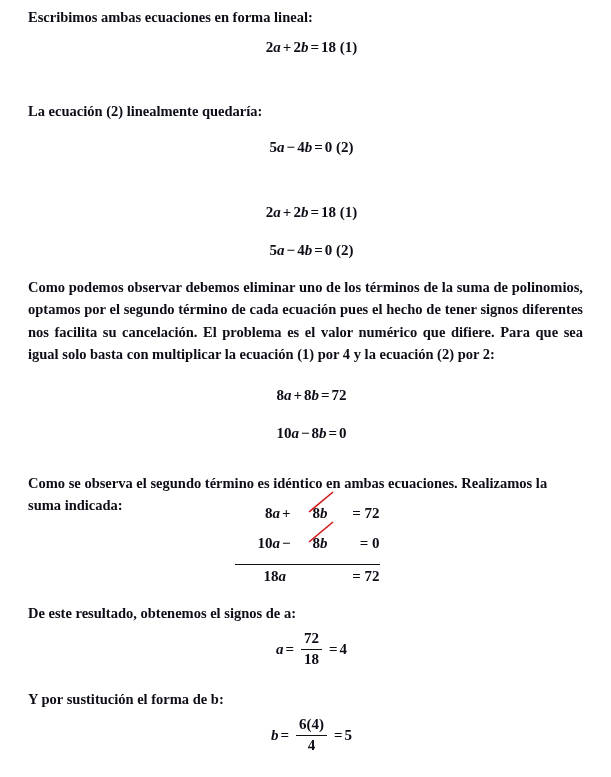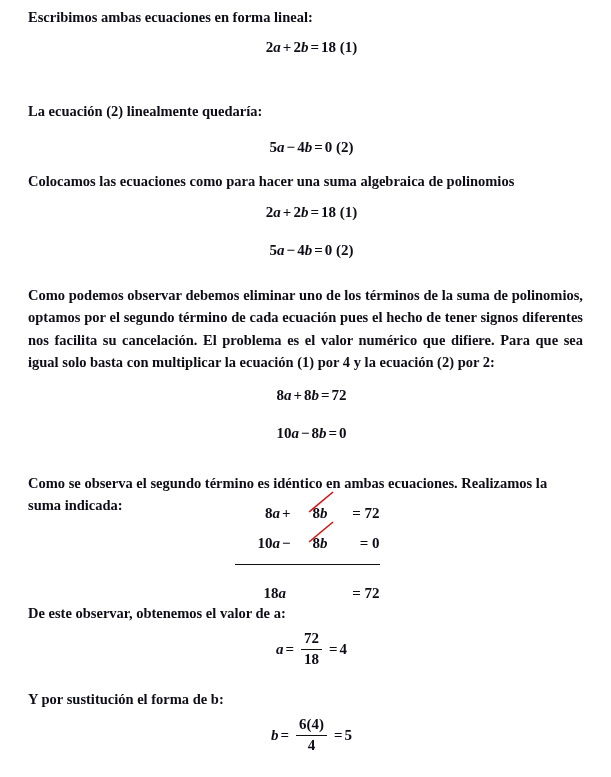--- a/index.html
+++ b/index.html
@@ -137,31 +137,30 @@
     <span>2</span><span class="v">a</span><span class="op">+</span><span>2</span><span class="v">b</span><span class="op">=</span><span>18</span>&nbsp;<span>(1)</span>
   </div>
 
 
   <div class="para" style="top:100px;">La ecuación (2) linealmente quedaría:</div>
 
   <div class="eq" style="top:138px;">
     <span>5</span><span class="v">a</span><span class="op">−</span><span>4</span><span class="v">b</span><span class="op">=</span><span>0</span>&nbsp;<span>(2)</span>
   </div>
 
-  <div class="para" style="top:170px;">Colocamos las ecuaciones como para hacer una suma algebraica de polinomios</div>
 
   <div class="eq" style="top:203px;">
     <span>2</span><span class="v">a</span><span class="op">+</span><span>2</span><span class="v">b</span><span class="op">=</span><span>18</span>&nbsp;<span>(1)</span>
   </div>
 
   <div class="eq" style="top:241px;">
     <span>5</span><span class="v">a</span><span class="op">−</span><span>4</span><span class="v">b</span><span class="op">=</span><span>0</span>&nbsp;<span>(2)</span>
   </div>
 
-  <div class="para justify" style="top:284px;">Como podemos observar debemos eliminar uno de los términos de la suma de polinomios, optamos por el segundo término de cada ecuación pues el hecho de tener signos diferentes nos facilita su cancelación. El problema es el valor numérico que difiere. Para que sea igual solo basta con multiplicar la ecuación (1) por 4 y la ecuación (2) por 2:</div>
+  <div class="para justify" style="top:276px;">Como podemos observar debemos eliminar uno de los términos de la suma de polinomios, optamos por el segundo término de cada ecuación pues el hecho de tener signos diferentes nos facilita su cancelación. El problema es el valor numérico que difiere. Para que sea igual solo basta con multiplicar la ecuación (1) por 4 y la ecuación (2) por 2:</div>
 
   <div class="eq" style="top:386px;">
     <span>8</span><span class="v">a</span><span class="op">+</span><span>8</span><span class="v">b</span><span class="op">=</span><span>72</span>
   </div>
 
   <div class="eq" style="top:424px;">
     <span>10</span><span class="v">a</span><span class="op">−</span><span>8</span><span class="v">b</span><span class="op">=</span><span>0</span>
   </div>
 
   <div class="para" style="top:472px;">Como se observa el segundo término es idéntico en ambas ecuaciones. Realizamos la suma indicada:</div>
@@ -179,28 +178,28 @@
     <div class="sumrow">
       <span class="term-grid">
         <span class="lhs"><span>10</span><span class="v">a</span><span class="op">−</span><span class="struck"><span>8</span><span class="v">b</span><svg class="slash" viewBox="0 0 26 24">
                 <line x1="1" y1="22" x2="25" y2="2" stroke="#d21414" stroke-width="1.6"></line>
               </svg></span></span><span class="rhs">= 0</span>
       </span>
     </div>
 
     <div class="rule" style="left:235px; top:66px; width:145px;"></div>
 
-    <div class="sumrow" style="margin-top:20px;">
+    <div class="sumrow" style="margin-top:3px;">
       <span class="term-grid">
         <span class="lhs" style="text-align:left; padding-left:32px; width:64px;"><span>18</span><span class="v">a</span></span><span class="rhs" style="width:52px;">= 72</span>
       </span>
     </div>
   </div>
 
-  <div class="para" style="top:602px;">De este observar, obtenemos el valor de a:</div>
+  <div class="para" style="top:602px;">De este resultado, obtenemos el signos de a:</div>
 
   <div class="eq" style="top:632px;">
     <span class="v">a</span><span class="op">=</span><span class="frac">
       <span class="num">72</span>
       <span class="bar"></span>
       <span class="den">18</span>
     </span><span class="op">=</span><span>4</span>
   </div>
 
   <div class="para" style="top:688px;">Y por sustitución el forma de b:</div>

